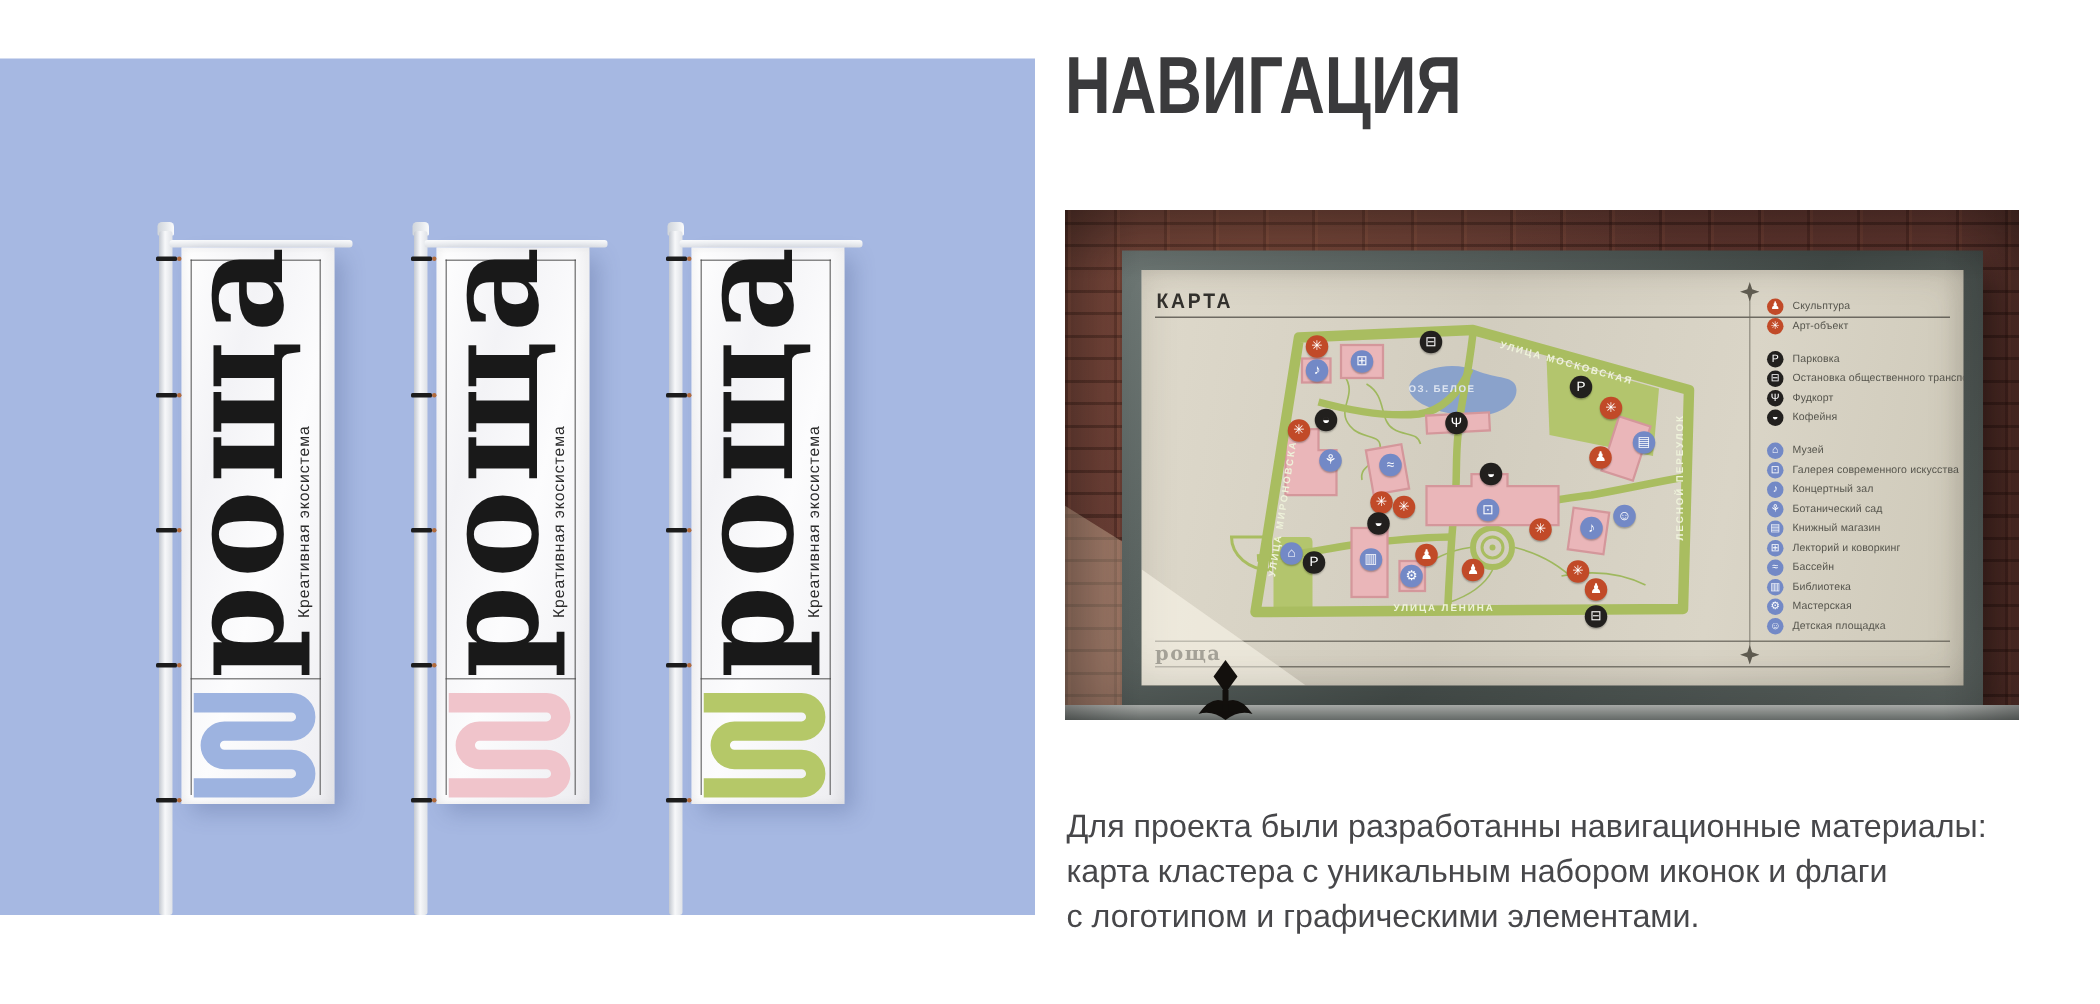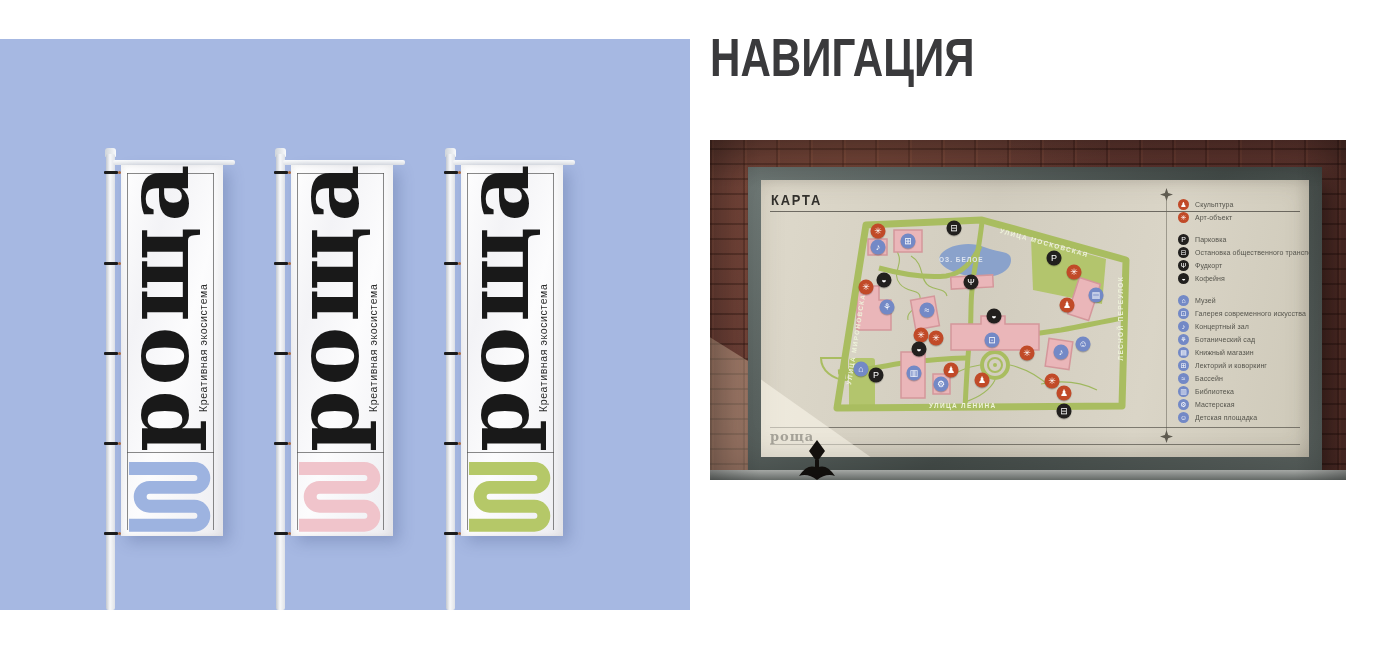--- a/index.html
+++ b/index.html
@@ -355,14 +355,17 @@
 
     <div class="ledge"></div>
     <svg class="lamp" width="50" height="40" viewBox="0 0 50 40">
       <path d="M25,0 l8,11 -8,11 -8,-11 z" fill="#14110e"></path>
       <path d="M7,36 q9,-13 18,-8 q9,-5 18,8 q-9,-3 -18,4 q-9,-7 -18,-4 z" fill="#14110e"></path>
       <rect x="23" y="20" width="4" height="14" fill="#14110e"></rect>
     </svg>
     <div class="photo-vignette"></div>
   </div>
 
+  <div class="caption">Для проекта были разработанны навигационные материалы:
+карта кластера с уникальным набором иконок и флаги
+с логотипом и графическими элементами.</div>
 
 </div>
 
 </body></html>

